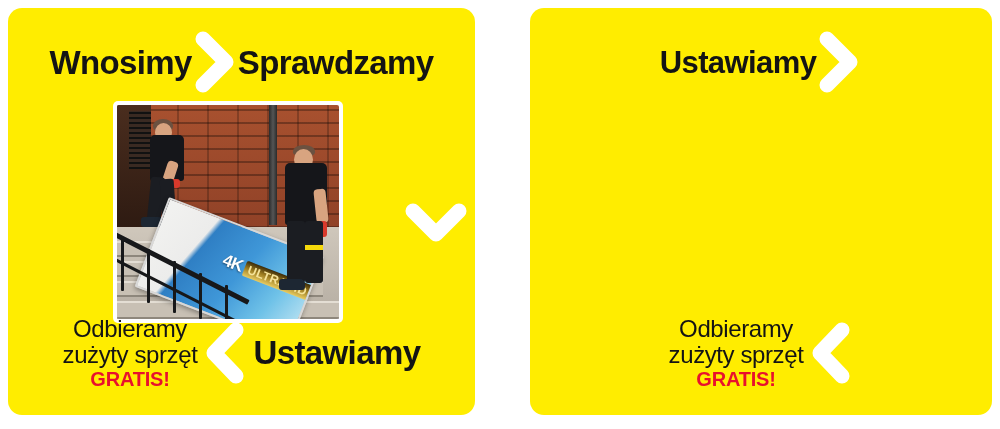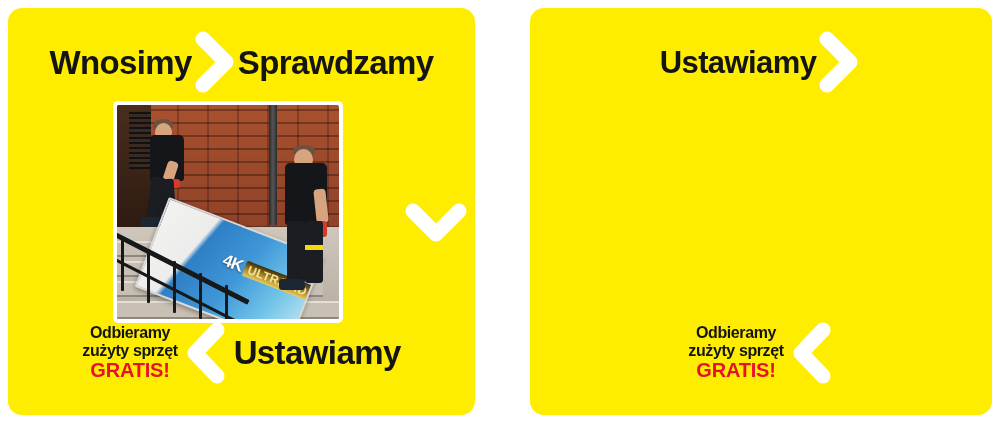--- a/index.html
+++ b/index.html
@@ -31,21 +31,21 @@
   .ftr{
     position:absolute;bottom:18px;left:0;right:0;height:88px;
     display:flex;align-items:center;justify-content:center;
     gap:6px;padding:0 12px;box-sizing:border-box;
   }
   .recycle{
     display:flex;flex-direction:column;align-items:center;
     line-height:1.08;
   }
   .recycle .l{
-    color:#141414;font-weight:bold;font-size:16px;
+    color:#141414;font-weight:normal;font-size:24px;
     letter-spacing:-0.4px;white-space:nowrap;
   }
   .recycle .gratis{
     color:#E8112D;font-weight:bold;font-size:20px;
     letter-spacing:-0.2px;margin-top:1px;
   }
   .ftr .word{
     color:#141414;font-weight:bold;font-size:33px;
     letter-spacing:-0.6px;white-space:nowrap;
   }

